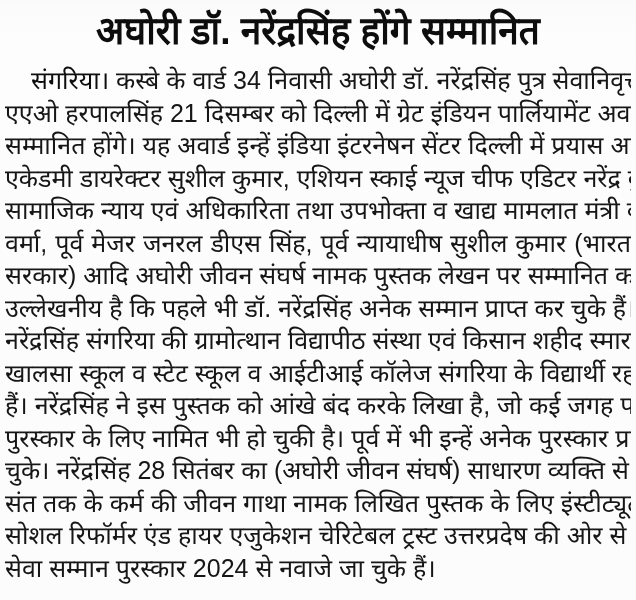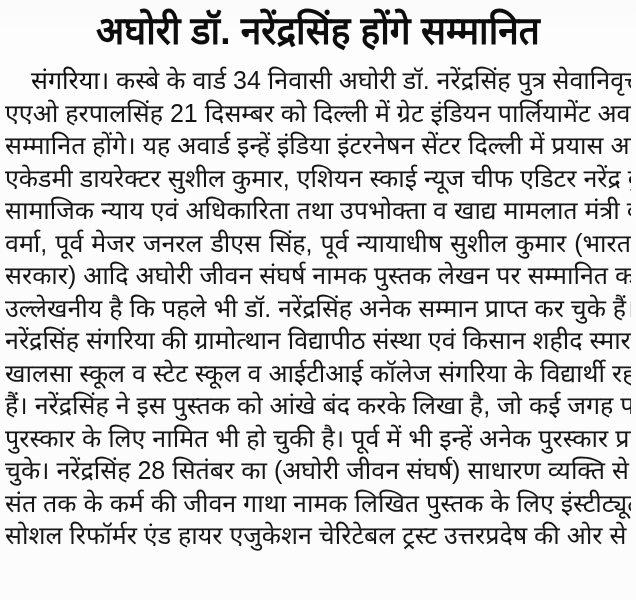--- a/index.html
+++ b/index.html
@@ -73,15 +73,16 @@
     <div class="line">वर्मा, पूर्व मेजर जनरल डीएस सिंह, पूर्व न्यायाधीष सुशील कुमार (भारत</div>
     <div class="line">सरकार) आदि अघोरी जीवन संघर्ष नामक पुस्तक लेखन पर सम्मानित करेंगे।</div>
     <div class="line">उल्लेखनीय है कि पहले भी डॉ. नरेंद्रसिंह अनेक सम्मान प्राप्त कर चुके हैं। डॉ</div>
     <div class="line">नरेंद्रसिंह संगरिया की ग्रामोत्थान विद्यापीठ संस्था एवं किसान शहीद स्मारक</div>
     <div class="line">खालसा स्कूल व स्टेट स्कूल व आईटीआई कॉलेज  संगरिया के विद्यार्थी रह चुके</div>
     <div class="line">हैं। नरेंद्रसिंह ने इस पुस्तक को आंखे बंद करके लिखा है, जो कई जगह पर</div>
     <div class="line">पुरस्कार के लिए नामित भी हो चुकी है। पूर्व में भी इन्हें अनेक पुरस्कार प्राप्त हो</div>
     <div class="line">चुके। नरेंद्रसिंह 28 सितंबर का (अघोरी जीवन संघर्ष) साधारण व्यक्ति से अघोरी</div>
     <div class="line">संत तक के कर्म की जीवन गाथा नामक लिखित पुस्तक के लिए इंस्टीट्यूट ऑफ</div>
     <div class="line">सोशल रिफॉर्मर एंड हायर एजुकेशन चेरिटेबल ट्रस्ट उत्तरप्रदेष की ओर से राष्ट्रीय</div>
+    <div class="line last">सेवा सम्मान पुरस्कार 2024 से नवाजे जा चुके हैं।</div>
 
   </div>
 </div>
 
 </body></html>

